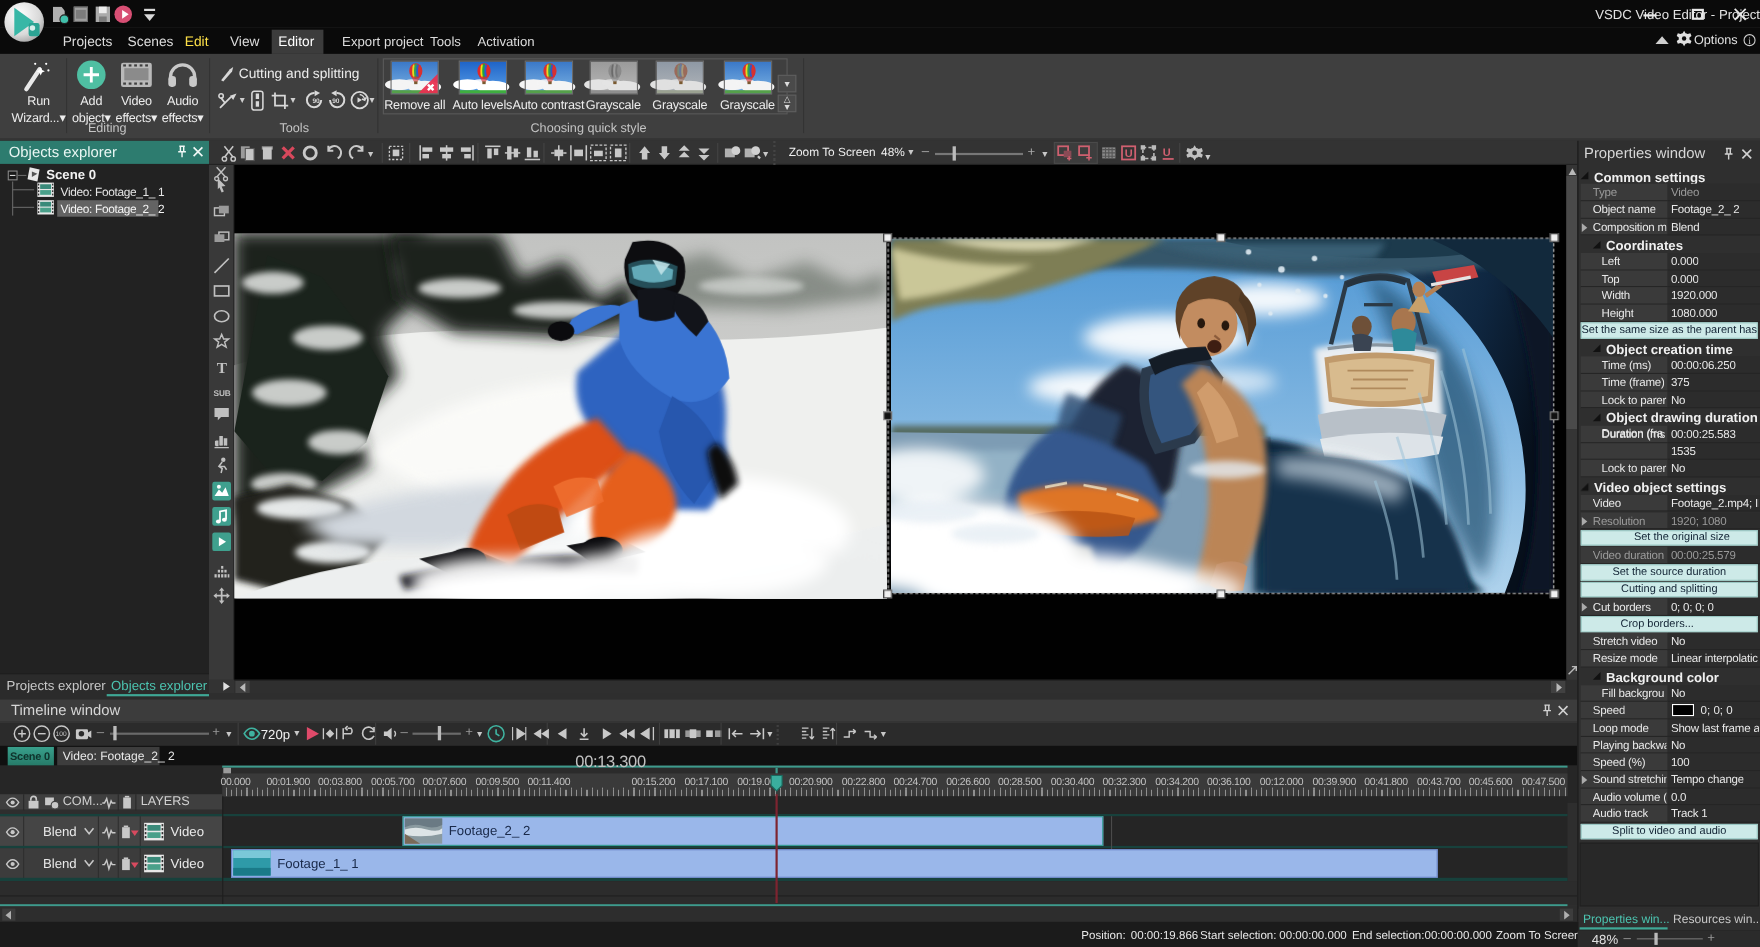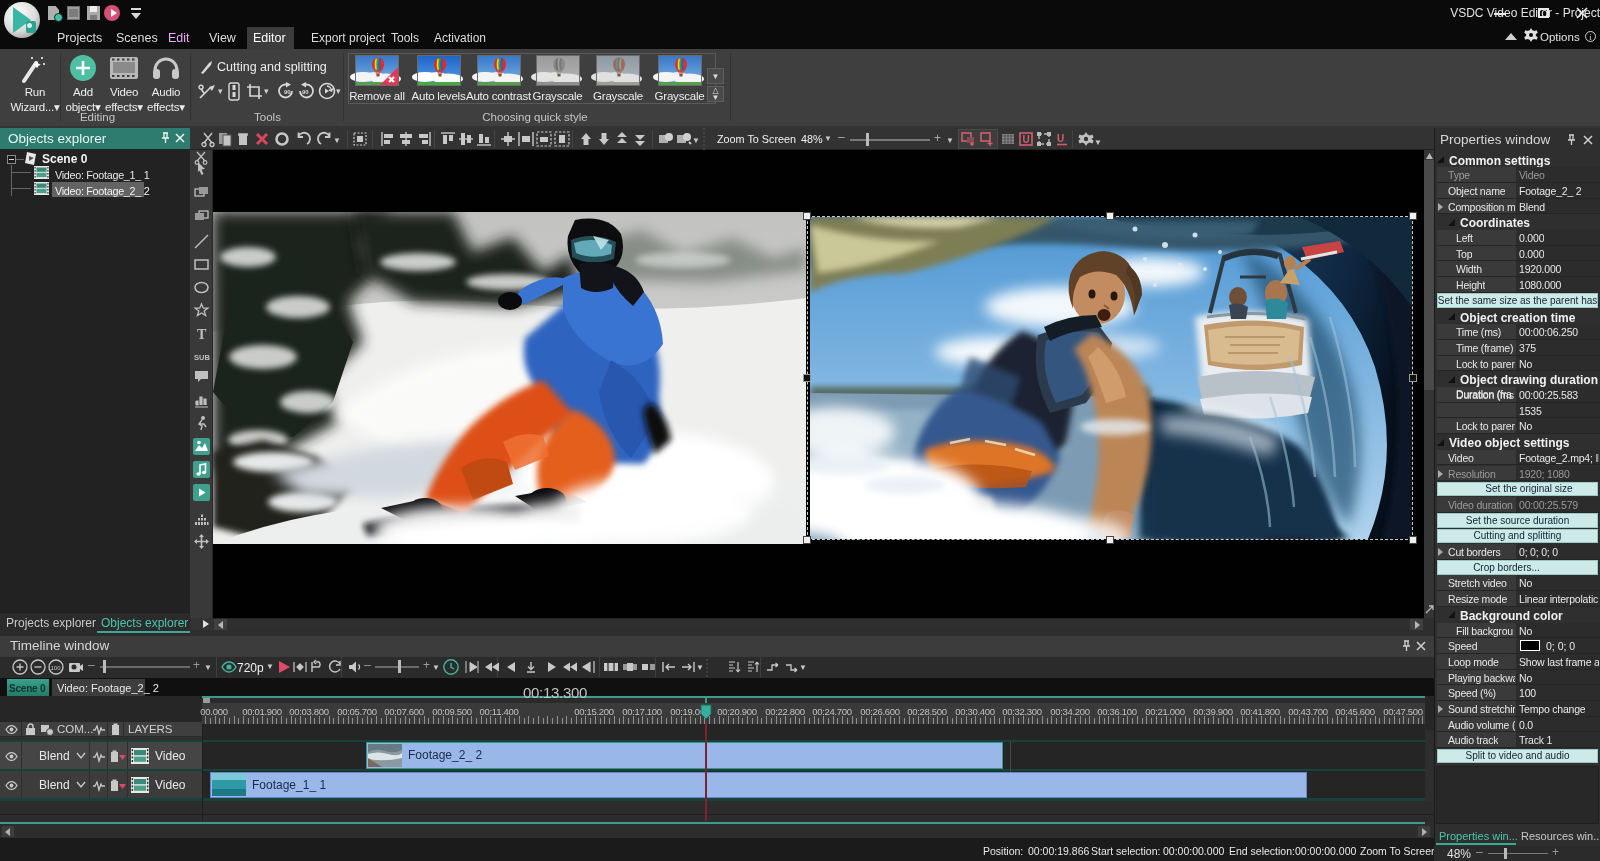--- a/index.html
+++ b/index.html
@@ -18,21 +18,21 @@
 <div class="abs" style="left:1494px;top:13px;width:12px;height:2px;background:#e8e8e8"></div>
 <div class="abs" style="left:1538px;top:8px;width:11px;height:10px;border:2px solid #e8e8e8"></div>
 <svg style="left:1576px;top:7px" width="12" height="12" viewBox="0 0 12 12">
       <path d="M1 1 L11 11 M11 1 L1 11" stroke="#e8e8e8" stroke-width="1.6"></path>
     </svg>
 
 <div class="abs" style="left:0;top:25px;width:1600px;height:24px;background:#0a0a0a"></div>
 <div class="abs" style="left:247px;top:27px;width:47px;height:22px;background:#3c3c3c"></div>
 <div class="t" style="left:57px;top:31px;font-size:12.5px;color:#dcdcdc">Projects</div>
 <div class="t" style="left:116px;top:31px;font-size:12.5px;color:#dcdcdc">Scenes</div>
-<div class="t" style="left:168px;top:31px;font-size:12.5px;color:#f0abfc">Edit</div>
+<div class="t" style="left:168px;top:31px;font-size:12.5px;color:#fde047">Edit</div>
 <div class="t" style="left:209px;top:31px;font-size:12.5px;color:#dcdcdc">View</div>
 <div class="t" style="left:253px;top:31px;font-size:12.5px;color:#fff">Editor</div>
 <div class="t" style="left:311px;top:31px;font-size:12px;color:#dcdcdc">Export project</div>
 <div class="t" style="left:391px;top:31px;font-size:12px;color:#dcdcdc">Tools</div>
 <div class="t" style="left:434px;top:31px;font-size:12px;color:#dcdcdc">Activation</div>
 <svg style="left:1505px;top:33px" width="12" height="8" viewBox="0 0 12 8">
       <path d="M6 0 L12 7 L0 7 Z" fill="#cfcfcf"></path>
     </svg>
 <svg style="left:1524px;top:28px" width="14" height="14" viewBox="0 0 14 14">
       <path d="M7 0 L8.3 2.2 A5 5 0 0 1 10.2 3.0 L12.7 2.3 L13.7 4.7 L11.8 6.2 A5 5 0 0 1 11.8 7.8 L13.7 9.3 L12.7 11.7 L10.2 11 A5 5 0 0 1 8.3 11.8 L7 14 L5.7 11.8 A5 5 0 0 1 3.8 11 L1.3 11.7 L0.3 9.3 L2.2 7.8 A5 5 0 0 1 2.2 6.2 L0.3 4.7 L1.3 2.3 L3.8 3.0 A5 5 0 0 1 5.7 2.2 Z" fill="#e0e0e0"></path>
@@ -935,21 +935,21 @@
     <div class="t" style="left:666px;top:706px;width:48px;text-align:center;font-size:9.5px;color:#c2c2c2;letter-spacing:-0.3px">00:19.000</div>
     <div class="t" style="left:713px;top:706px;width:48px;text-align:center;font-size:9.5px;color:#c2c2c2;letter-spacing:-0.3px">00:20.900</div>
     <div class="t" style="left:761px;top:706px;width:48px;text-align:center;font-size:9.5px;color:#c2c2c2;letter-spacing:-0.3px">00:22.800</div>
     <div class="t" style="left:808px;top:706px;width:48px;text-align:center;font-size:9.5px;color:#c2c2c2;letter-spacing:-0.3px">00:24.700</div>
     <div class="t" style="left:856px;top:706px;width:48px;text-align:center;font-size:9.5px;color:#c2c2c2;letter-spacing:-0.3px">00:26.600</div>
     <div class="t" style="left:903px;top:706px;width:48px;text-align:center;font-size:9.5px;color:#c2c2c2;letter-spacing:-0.3px">00:28.500</div>
     <div class="t" style="left:951px;top:706px;width:48px;text-align:center;font-size:9.5px;color:#c2c2c2;letter-spacing:-0.3px">00:30.400</div>
     <div class="t" style="left:998px;top:706px;width:48px;text-align:center;font-size:9.5px;color:#c2c2c2;letter-spacing:-0.3px">00:32.300</div>
     <div class="t" style="left:1046px;top:706px;width:48px;text-align:center;font-size:9.5px;color:#c2c2c2;letter-spacing:-0.3px">00:34.200</div>
     <div class="t" style="left:1093px;top:706px;width:48px;text-align:center;font-size:9.5px;color:#c2c2c2;letter-spacing:-0.3px">00:36.100</div>
-    <div class="t" style="left:1141px;top:706px;width:48px;text-align:center;font-size:9.5px;color:#c2c2c2;letter-spacing:-0.3px">00:21.000</div>
+    <div class="t" style="left:1141px;top:706px;width:48px;text-align:center;font-size:9.5px;color:#c2c2c2;letter-spacing:-0.3px">00:12.000</div>
     <div class="t" style="left:1189px;top:706px;width:48px;text-align:center;font-size:9.5px;color:#c2c2c2;letter-spacing:-0.3px">00:39.900</div>
     <div class="t" style="left:1236px;top:706px;width:48px;text-align:center;font-size:9.5px;color:#c2c2c2;letter-spacing:-0.3px">00:41.800</div>
     <div class="t" style="left:1284px;top:706px;width:48px;text-align:center;font-size:9.5px;color:#c2c2c2;letter-spacing:-0.3px">00:43.700</div>
     <div class="t" style="left:1331px;top:706px;width:48px;text-align:center;font-size:9.5px;color:#c2c2c2;letter-spacing:-0.3px">00:45.600</div>
     <div class="t" style="left:1379px;top:706px;width:48px;text-align:center;font-size:9.5px;color:#c2c2c2;letter-spacing:-0.3px">00:47.500</div>
     <div class="abs" style="left:205px;top:718px;width:1220px;height:6px;background:repeating-linear-gradient(90deg,#909090 0 1px,transparent 1px 4.755px)"></div>
     <div class="abs" style="left:205px;top:716px;width:1220px;height:2px;background:repeating-linear-gradient(90deg,#909090 0 1px,transparent 1px 9.51px)"></div>
     <div class="abs" style="left:202px;top:724px;width:1223px;height:100px;background:#252525"></div>
     <div class="abs" style="left:0;top:722px;width:202px;height:15px;background:#3f3f3f;border-bottom:1px solid #2a2a2a"></div>
     <svg style="left:5px;top:724px" width="13" height="11" viewBox="0 0 16 14">

